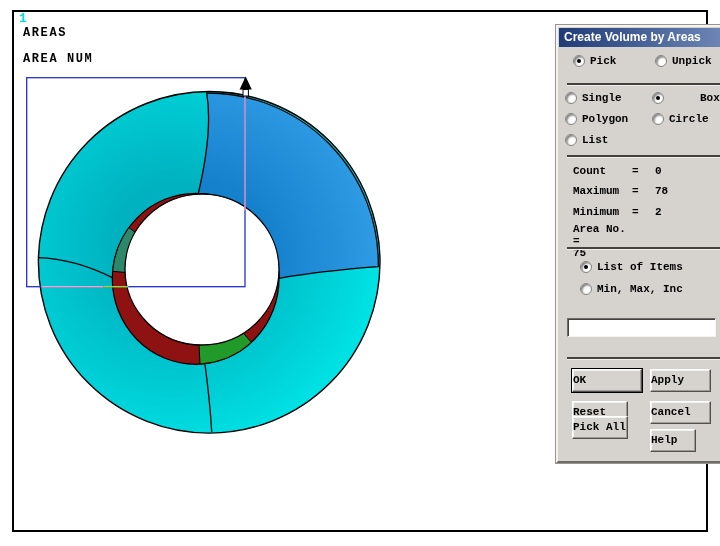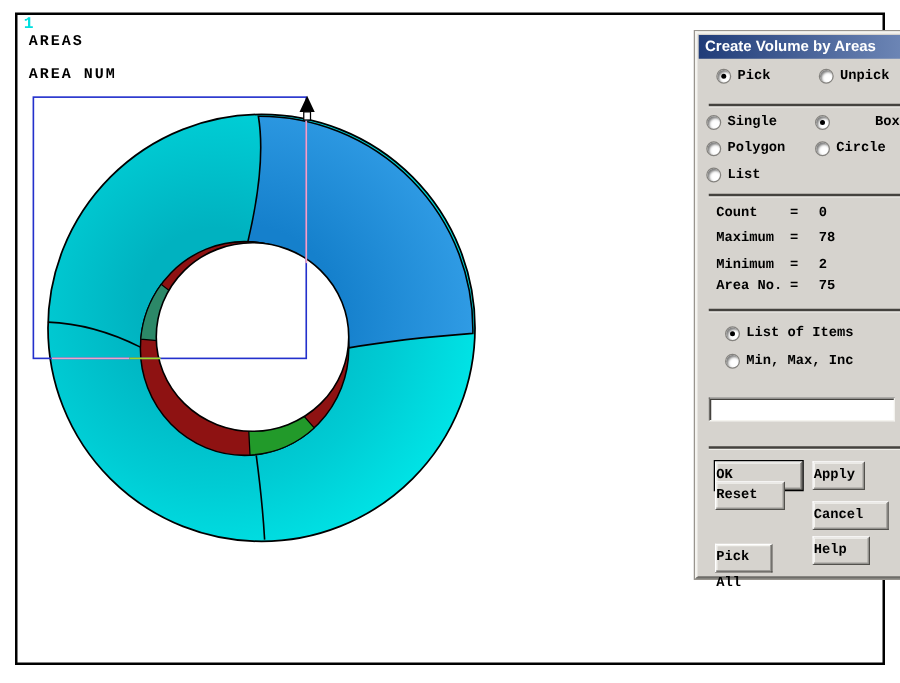--- a/index.html
+++ b/index.html
@@ -47,36 +47,36 @@
 
   .pick-pick    { left:15px; top:27px; }  .pick-unpick  { left:97px; top:27px; }
   .mode-single  { left:7px;  top:64px; }  .mode-box     { left:94px; top:64px;gap:36px; }
   .mode-polygon { left:7px;  top:85px; }  .mode-circle  { left:94px; top:85px; }
   .mode-loop    { left:7px;  top:106px; }
   .list-items   { left:22px; top:233px;justify-content:center; } .list-minmax  { left:22px; top:255px; }
 
   .stat { position:absolute; left:15px; display:flex; height:14px;
           font:700 11px "Liberation Mono", monospace; color:#000; }
   .stat .lbl { width:59px; } .stat .eq { width:23px; }
-  .stat0 { top:138px; } .stat1 { top:158px; } .stat2 { top:178px;align-items:center; } .stat3 { top:196px; }
+  .stat0 { top:138px; } .stat1 { top:158px; } .stat2 { top:178px;align-items:center; } .stat3 { top:196px;flex-direction:column; }
 
   .field { position:absolute; left:9px; top:291px; width:149px; height:19px;
            background:#fff; border:1px solid; border-color:#6e6c68 #f4f3ef #f4f3ef #6e6c68;
            box-shadow:inset 1px 1px 0 #44423e;
            font:11px "Liberation Mono", monospace; padding:0 3px; outline:none; }
 
   .btn { position:absolute; height:23px; background:#d6d3ce; 
          font:700 11px "Liberation Mono", monospace; color:#000; line-height:21px;
          border:1px solid; border-color:#ffffff #52504c #52504c #ffffff;
          box-shadow:inset -1px -1px 0 #9c9a96, inset 1px 1px 0 #f4f3ef;
          cursor:default; }
   .btn.default { outline:1px solid #000; }
-  .b0 { left:14px; top:342px; width:70px; } .b1 { left:92px; top:342px; width:42px; }
-  .b2 { left:14px; top:358px; width:56px; } .b3 { left:92px; top:374px; width:61px; }
-  .b4 { left:14px; top:408px; width:46px; } .b5 { left:92px; top:402px; width:46px; }
+  .b0 { left:14px; top:342px; width:70px; } .b1 { left:92px; top:342px; width:61px; }
+  .b2 { left:14px; top:374px; width:56px; } .b3 { left:92px; top:374px; width:61px; }
+  .b4 { left:14px; top:389px; width:56px; } .b5 { left:92px; top:402px; width:46px; }
 
   
   .st-cyan-dark   { stop-color:var(--cyan-dark); }
   .st-cyan-mid    { stop-color:#00ccd4; }
   .st-cyan-bright { stop-color:var(--cyan-bright); }
   .st-blue-dark   { stop-color:var(--blue-dark); }
   .st-blue-bright { stop-color:var(--blue-bright); }
 </style>
 </head>
 <body>

